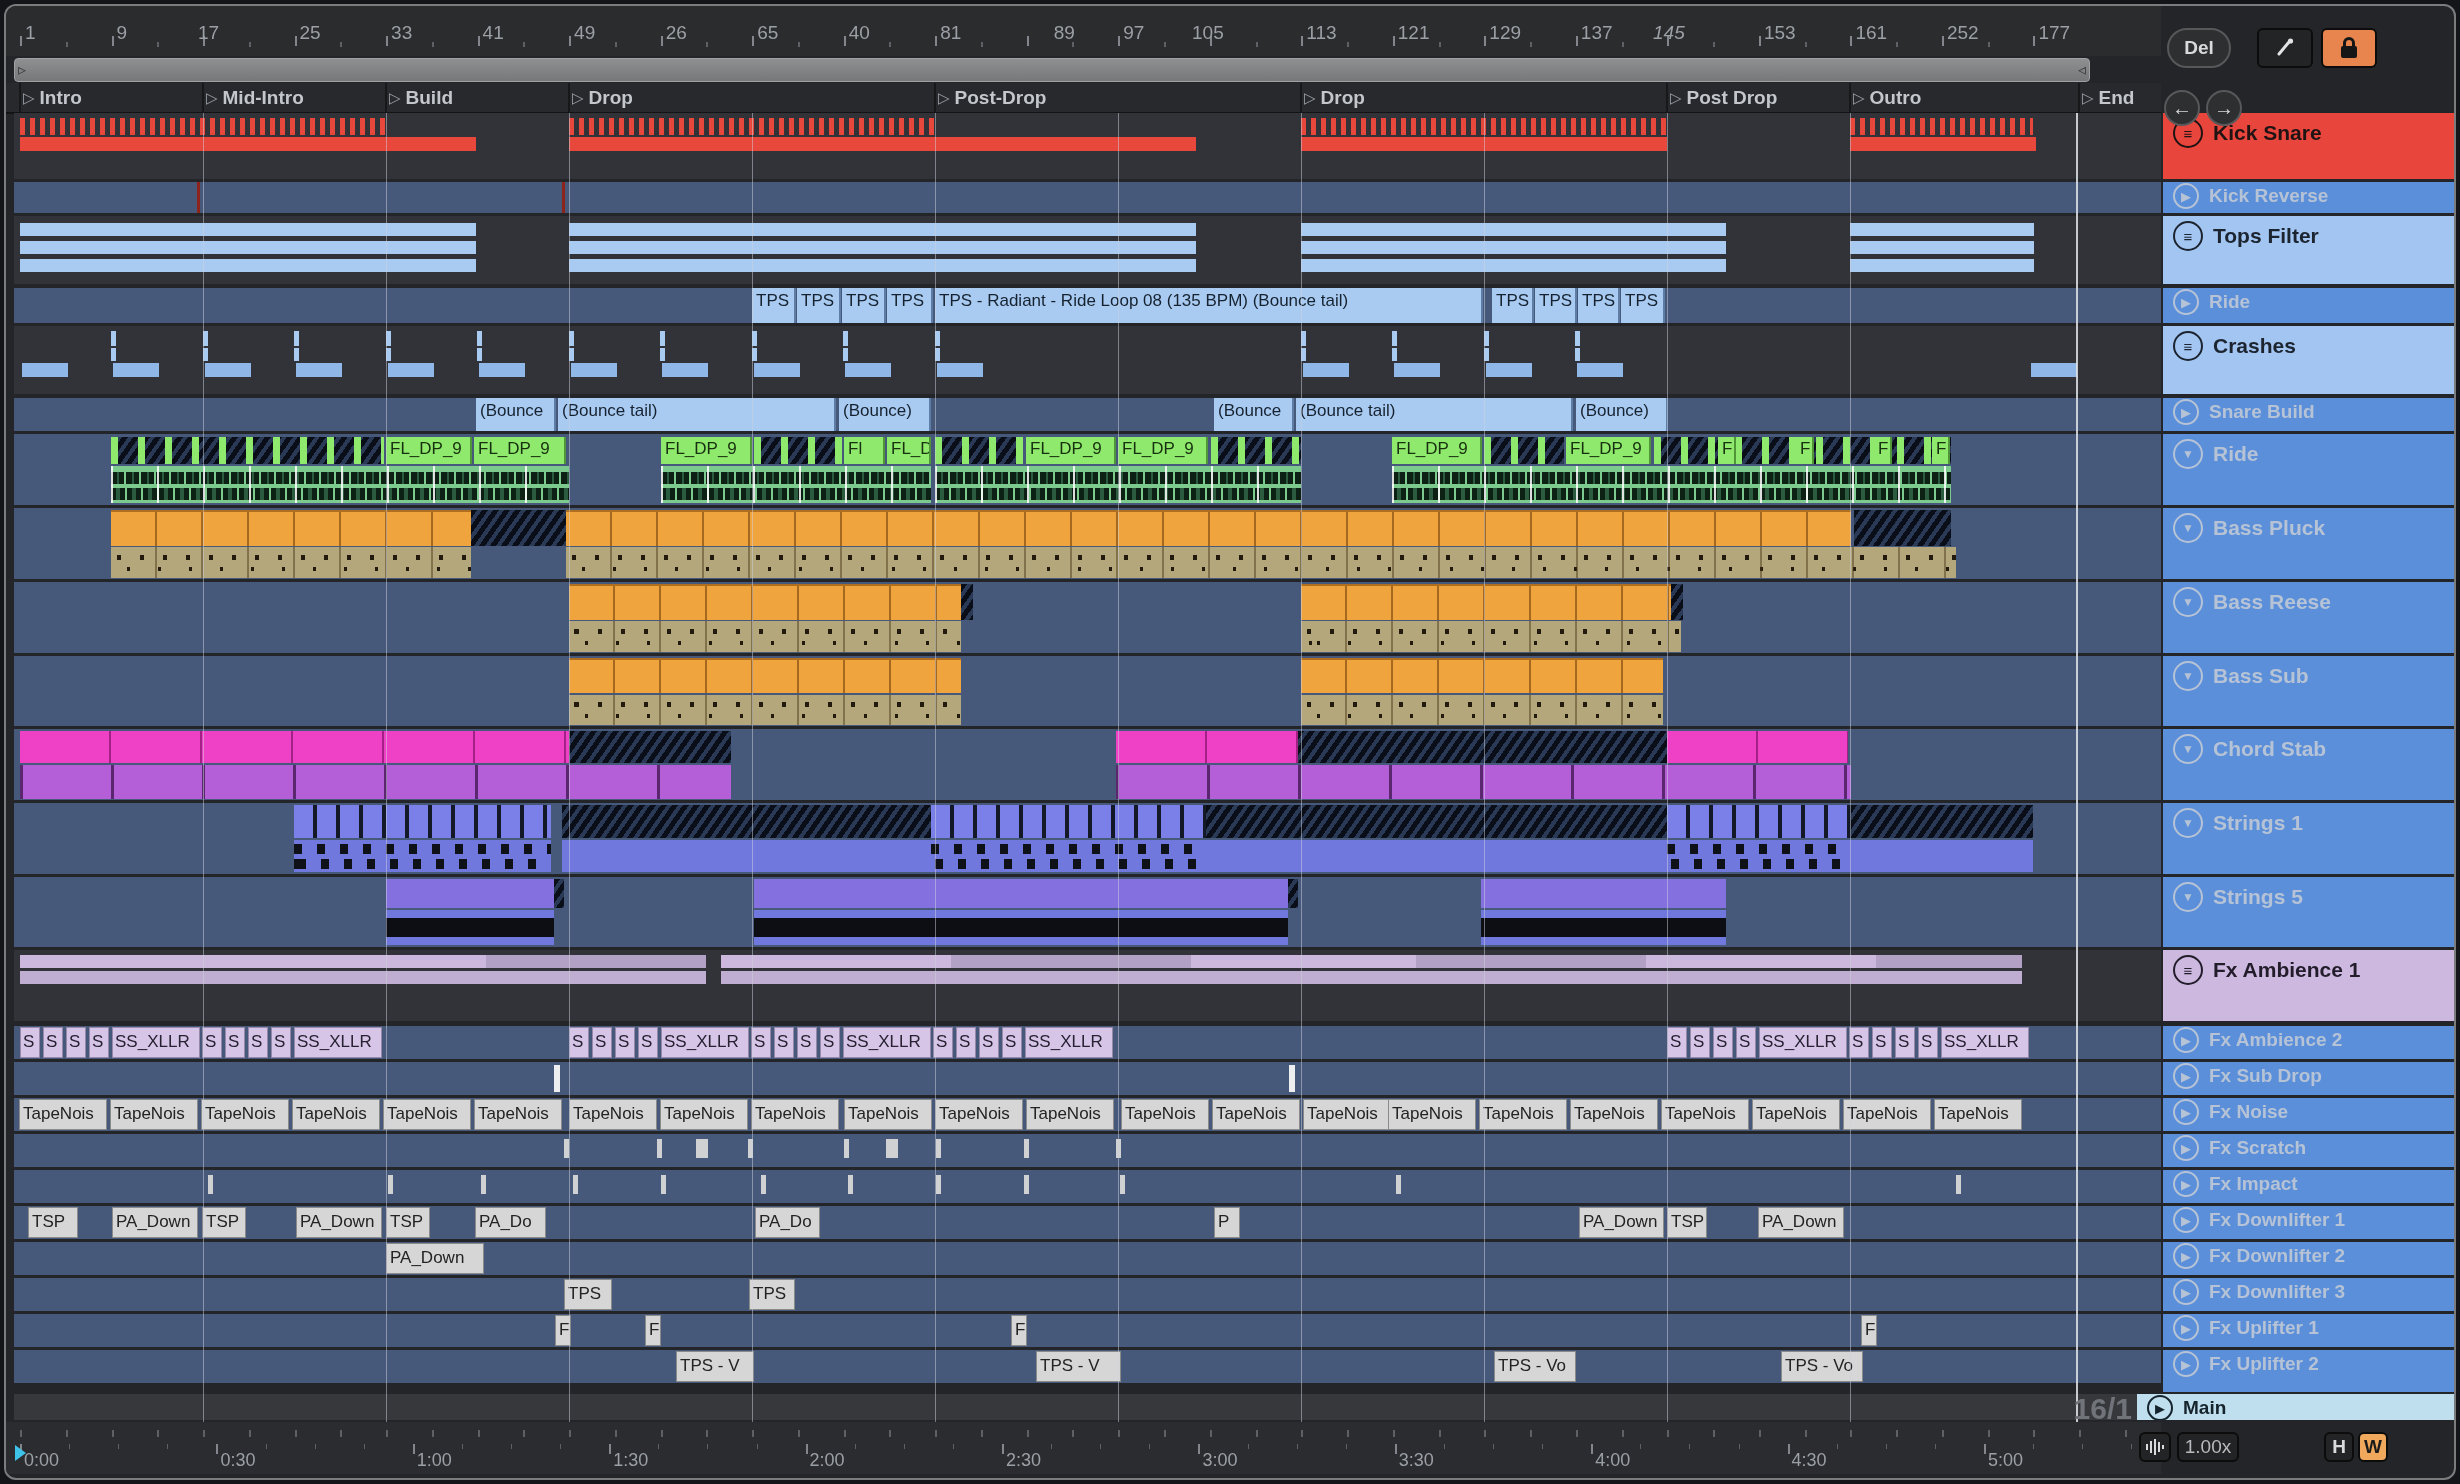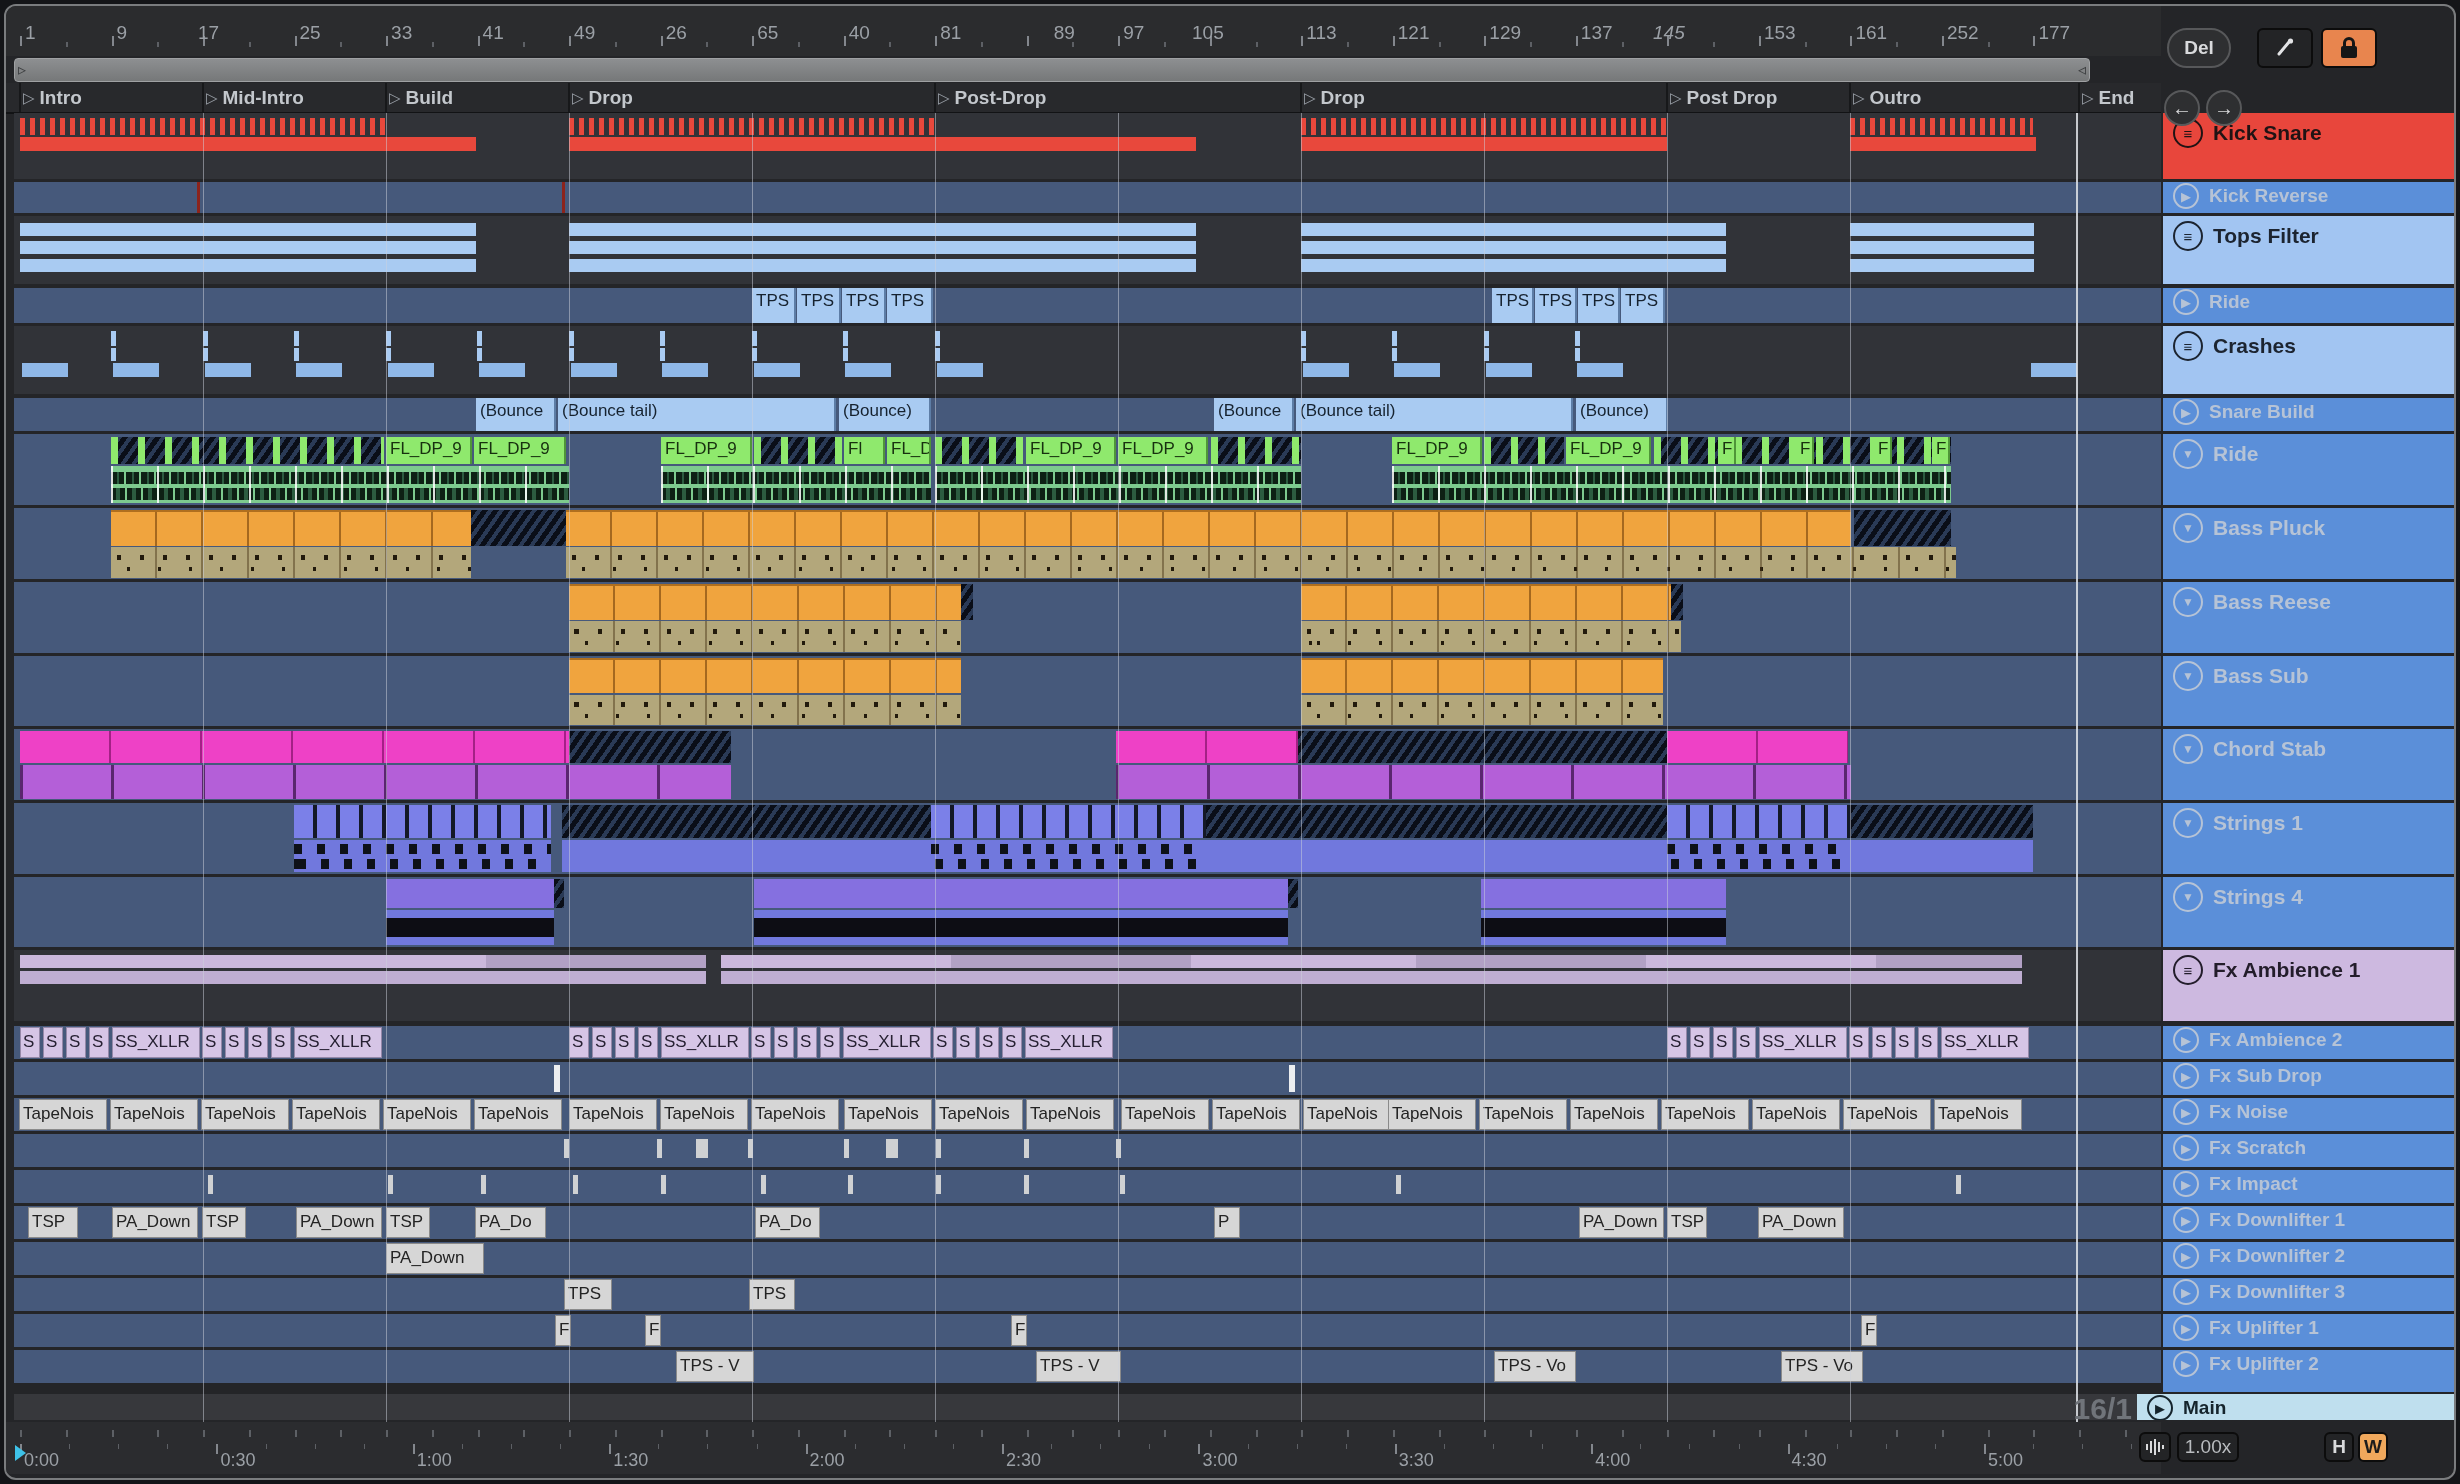--- a/index.html
+++ b/index.html
@@ -251,20 +251,21 @@
           <div class="clip c-b3" style="left: 6px; width: 456px;"></div>
           <div class="clip c-b3" style="left: 555px; width: 627px;"></div>
           <div class="clip c-b3" style="left: 1287px; width: 425px;"></div>
           <div class="clip c-b3" style="left: 1836px; width: 184px;"></div>
         </div>
         <div class="lane slate" style="top: 282px; height: 35px;">
           <div class="clip c-lb" style="left: 738px; width: 44px;"><span>TPS</span></div>
           <div class="clip c-lb" style="left: 783px; width: 44px;"><span>TPS</span></div>
           <div class="clip c-lb" style="left: 828px; width: 44px;"><span>TPS</span></div>
           <div class="clip c-lb" style="left: 873px; width: 46px;"><span>TPS</span></div>
+          <div class="clip c-lb" style="left: 921px; width: 548px;"><span>TPS - Radiant - Ride Loop 08 (135 BPM) (Bounce tail)</span></div>
           <div class="clip c-lb" style="left: 1478px; width: 42px;"><span>TPS</span></div>
           <div class="clip c-lb" style="left: 1521px; width: 42px;"><span>TPS</span></div>
           <div class="clip c-lb" style="left: 1564px; width: 42px;"><span>TPS</span></div>
           <div class="clip c-lb" style="left: 1607px; width: 44px;"><span>TPS</span></div>
         </div>
         <div class="lane dark" style="top: 320px; height: 68px;">
           <div class="clip c-cb" style="left: 8px; width: 46px;"></div>
           <div class="clip c-ct" style="left: 97px; width: 5px;"></div>
           <div class="clip c-ct2" style="left: 97px; width: 5px;"></div>
           <div class="clip c-cb" style="left: 99px; width: 46px;"></div>
@@ -577,21 +578,21 @@
         <div class="thead" style="top: 723px; height: 71px; background: rgb(91, 143, 217); color: rgb(182, 195, 214);">
           <span class="ticon" style="font-size: 12px;">▼</span>
           <span class="tname">Chord Stab</span>
         </div>
         <div class="thead" style="top: 797px; height: 71px; background: rgb(91, 143, 217); color: rgb(182, 195, 214);">
           <span class="ticon" style="font-size: 12px;">▼</span>
           <span class="tname">Strings 1</span>
         </div>
         <div class="thead" style="top: 871px; height: 70px; background: rgb(91, 143, 217); color: rgb(182, 195, 214);">
           <span class="ticon" style="font-size: 12px;">▼</span>
-          <span class="tname">Strings 4</span>
+          <span class="tname">Strings 5</span>
         </div>
         <div class="thead" style="top: 944px; height: 71px; background: rgb(205, 185, 224); color: rgb(35, 29, 43);">
           <span class="ticon">≡</span>
           <span class="tname">Fx Ambience 1</span>
         </div>
         <div class="thead short" style="top: 1020px; height: 33px; background: rgb(91, 143, 217); color: rgb(182, 195, 214);">
           <span class="ticon" style="font-size: 13px;">▶</span>
           <span class="tname">Fx Ambience 2</span>
         </div>
         <div class="thead short" style="top: 1056px; height: 33px; background: rgb(91, 143, 217); color: rgb(182, 195, 214);">

